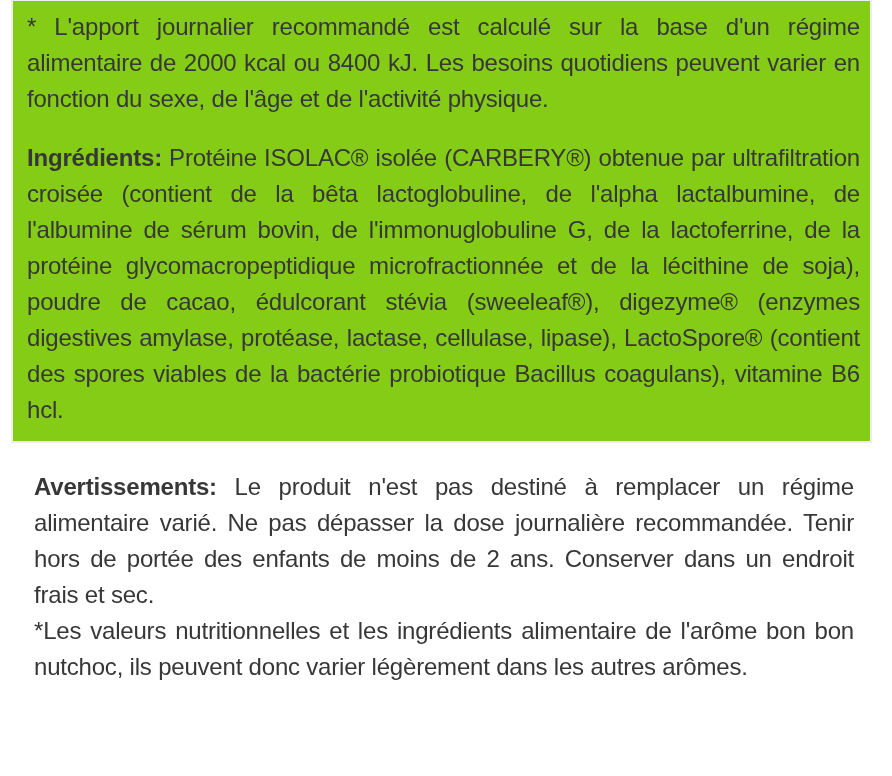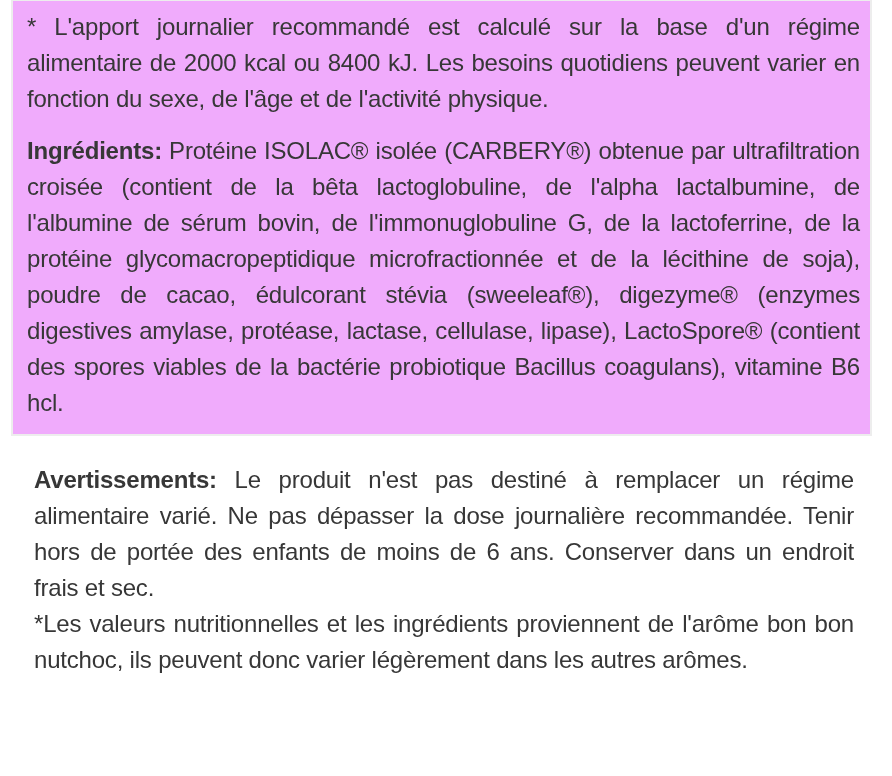--- a/index.html
+++ b/index.html
@@ -24,24 +24,24 @@
   .label {
     font-weight: 700;
   }
   .info-box {
     box-sizing: border-box;
     margin-left: 11px;
     width: 861px;
     border: 2px solid #ededed;
     border-top-width: 1px;
     padding: 8px 10px 13px 14px;
-    background: #f0abfc;
+    background: #84cc16;
   }
   .info-box p + p {
-    margin-top: 16px;
+    margin-top: 23px;
   }
   .lower-section {
     box-sizing: border-box;
     margin: 26px 0 0 34px;
     width: 820px;
   }
   .usage-para {
     margin: 0;
   }
   .warnings-para {
@@ -60,18 +60,18 @@
   </p>
   <p>
     <span class="label">Ingrédients:</span>
     <span>Protéine ISOLAC® isolée (CARBERY®) obtenue par ultrafiltration croisée (contient de la bêta lactoglobuline, de l'alpha lactalbumine, de l'albumine de sérum bovin, de l'immonuglobuline G, de la lactoferrine, de la protéine glycomacropeptidique microfractionnée et de la lécithine de soja), poudre de cacao, édulcorant stévia (sweeleaf®), digezyme® (enzymes digestives amylase, protéase, lactase, cellulase, lipase), LactoSpore® (contient des spores viables de la bactérie probiotique Bacillus coagulans), vitamine B6 hcl.</span>
   </p>
 </section>
 
 <section class="lower-section">
   <p class="warnings-para">
     <span class="label">Avertissements:</span>
-    <span>Le produit n'est pas destiné à remplacer un régime alimentaire varié. Ne pas dépasser la dose journalière recommandée. Tenir hors de portée des enfants de moins de 6 ans. Conserver dans un endroit frais et sec.</span>
+    <span>Le produit n'est pas destiné à remplacer un régime alimentaire varié. Ne pas dépasser la dose journalière recommandée. Tenir hors de portée des enfants de moins de 2 ans. Conserver dans un endroit frais et sec.</span>
   </p>
   <p class="flavor-note-para">
-    <span>*Les valeurs nutritionnelles et les ingrédients proviennent de l'arôme bon bon nutchoc, ils peuvent donc varier légèrement dans les autres arômes.</span>
+    <span>*Les valeurs nutritionnelles et les ingrédients alimentaire de l'arôme bon bon nutchoc, ils peuvent donc varier légèrement dans les autres arômes.</span>
   </p>
 </section>
 
 </body></html>

